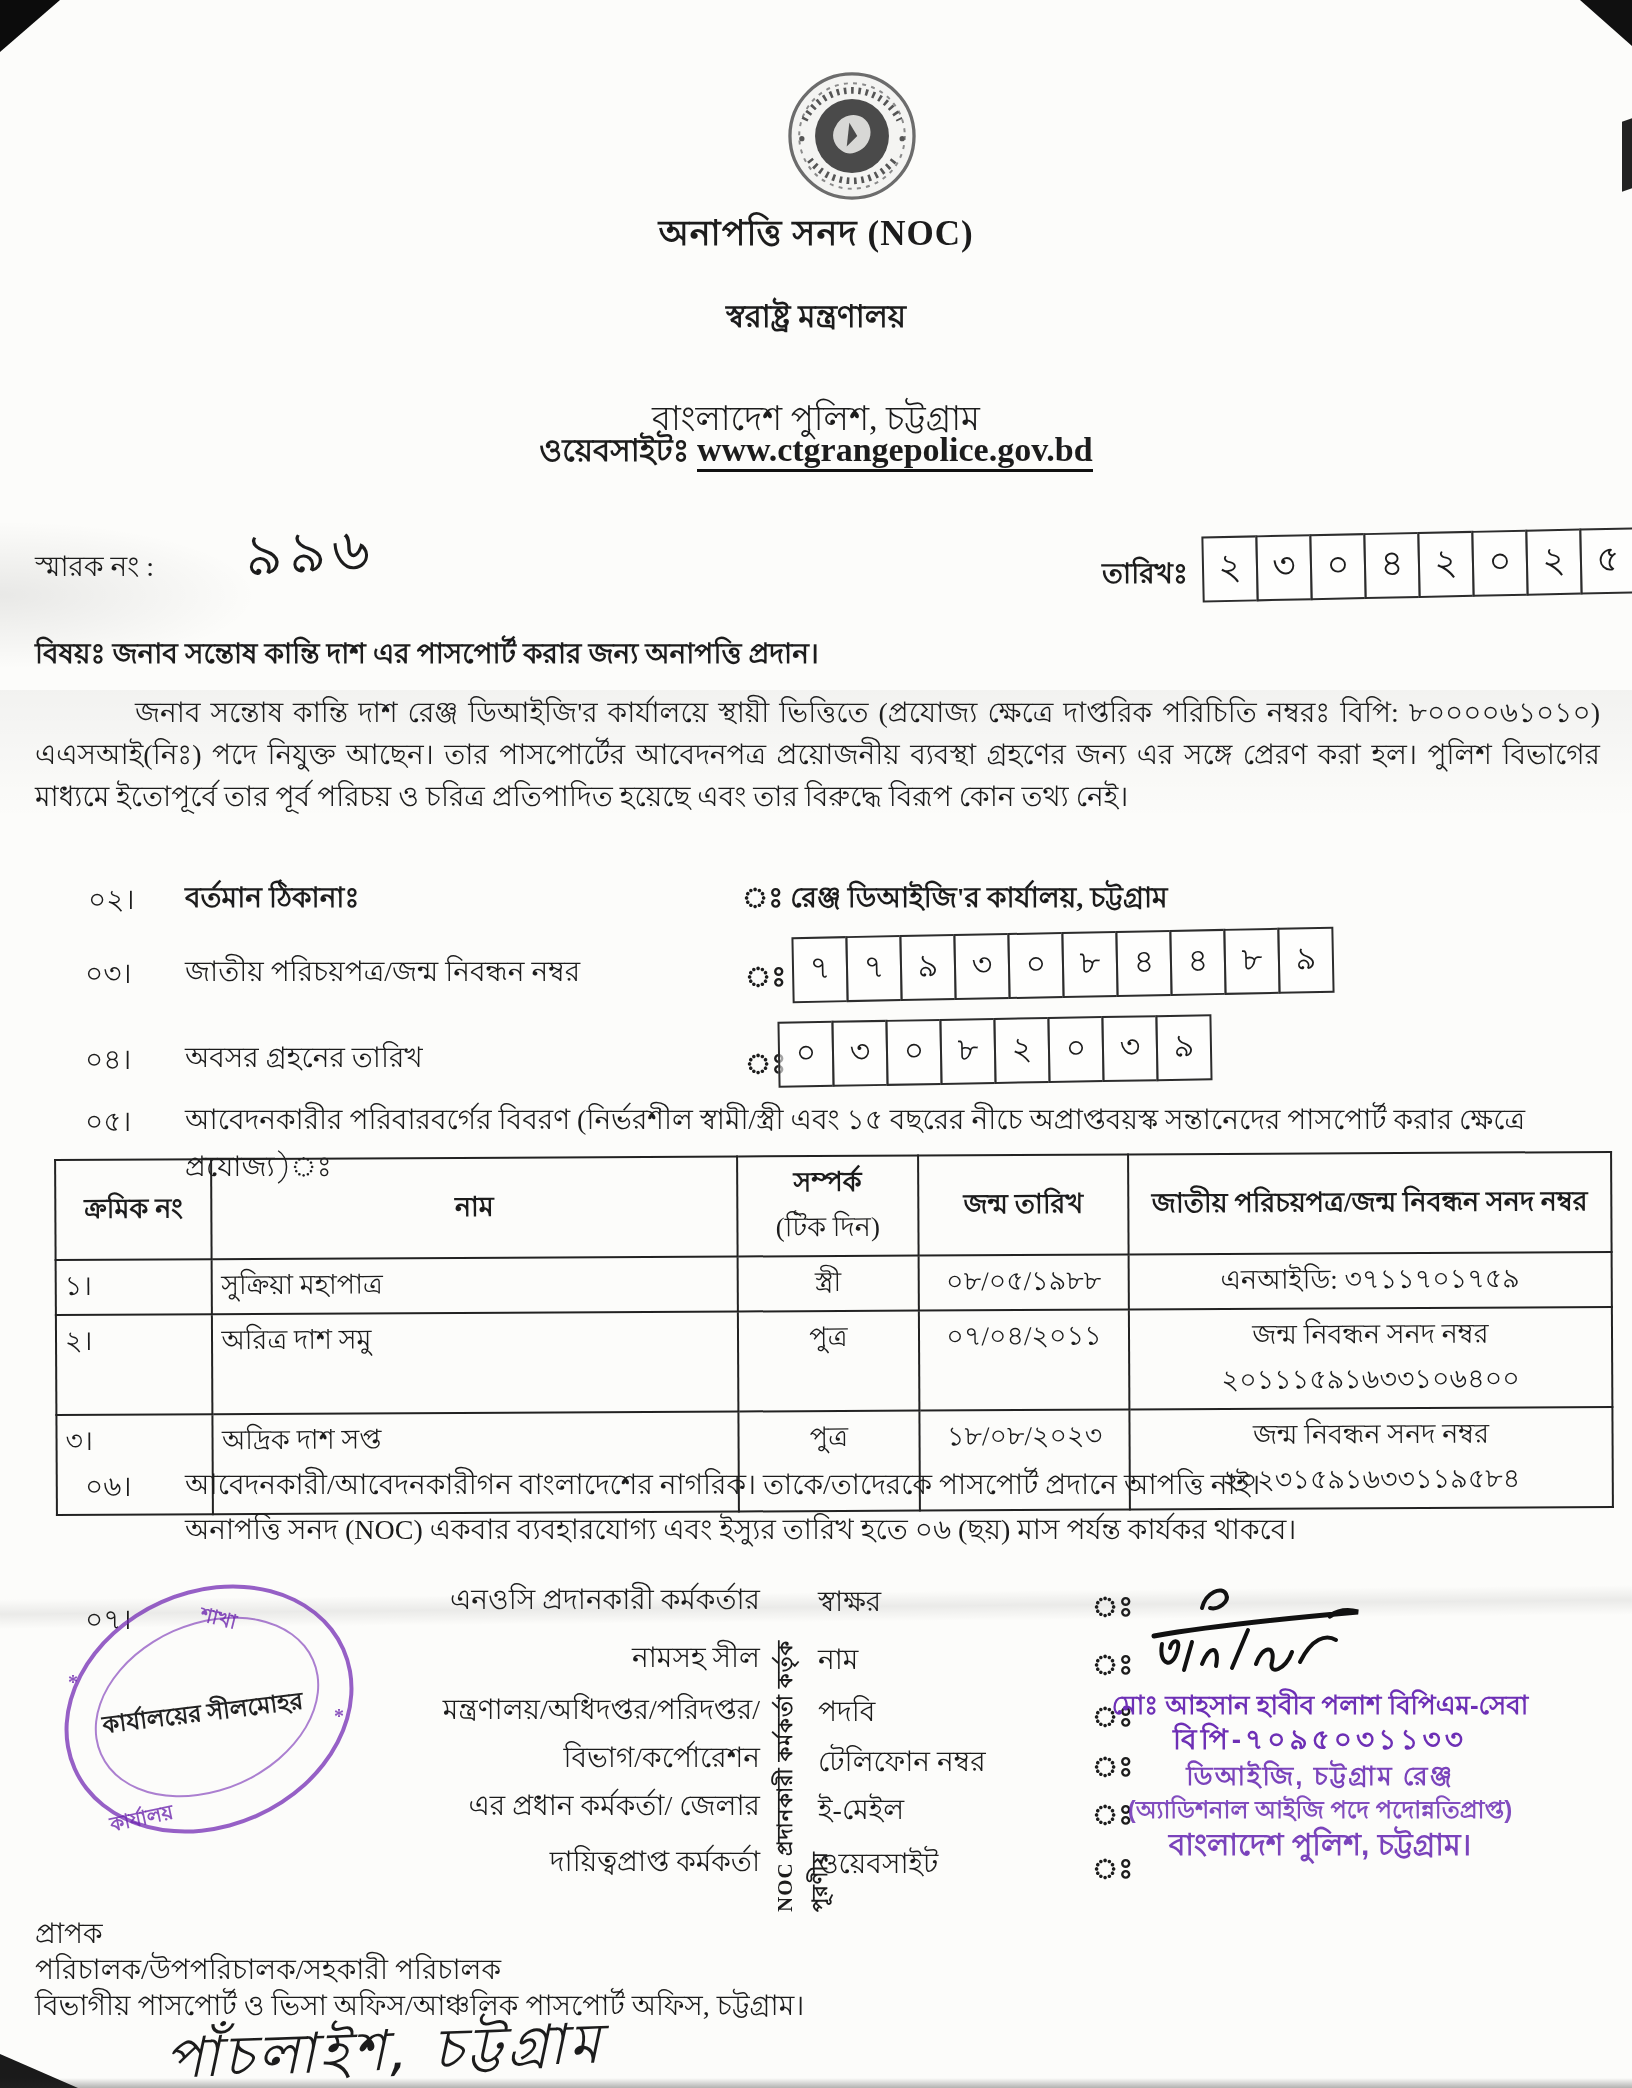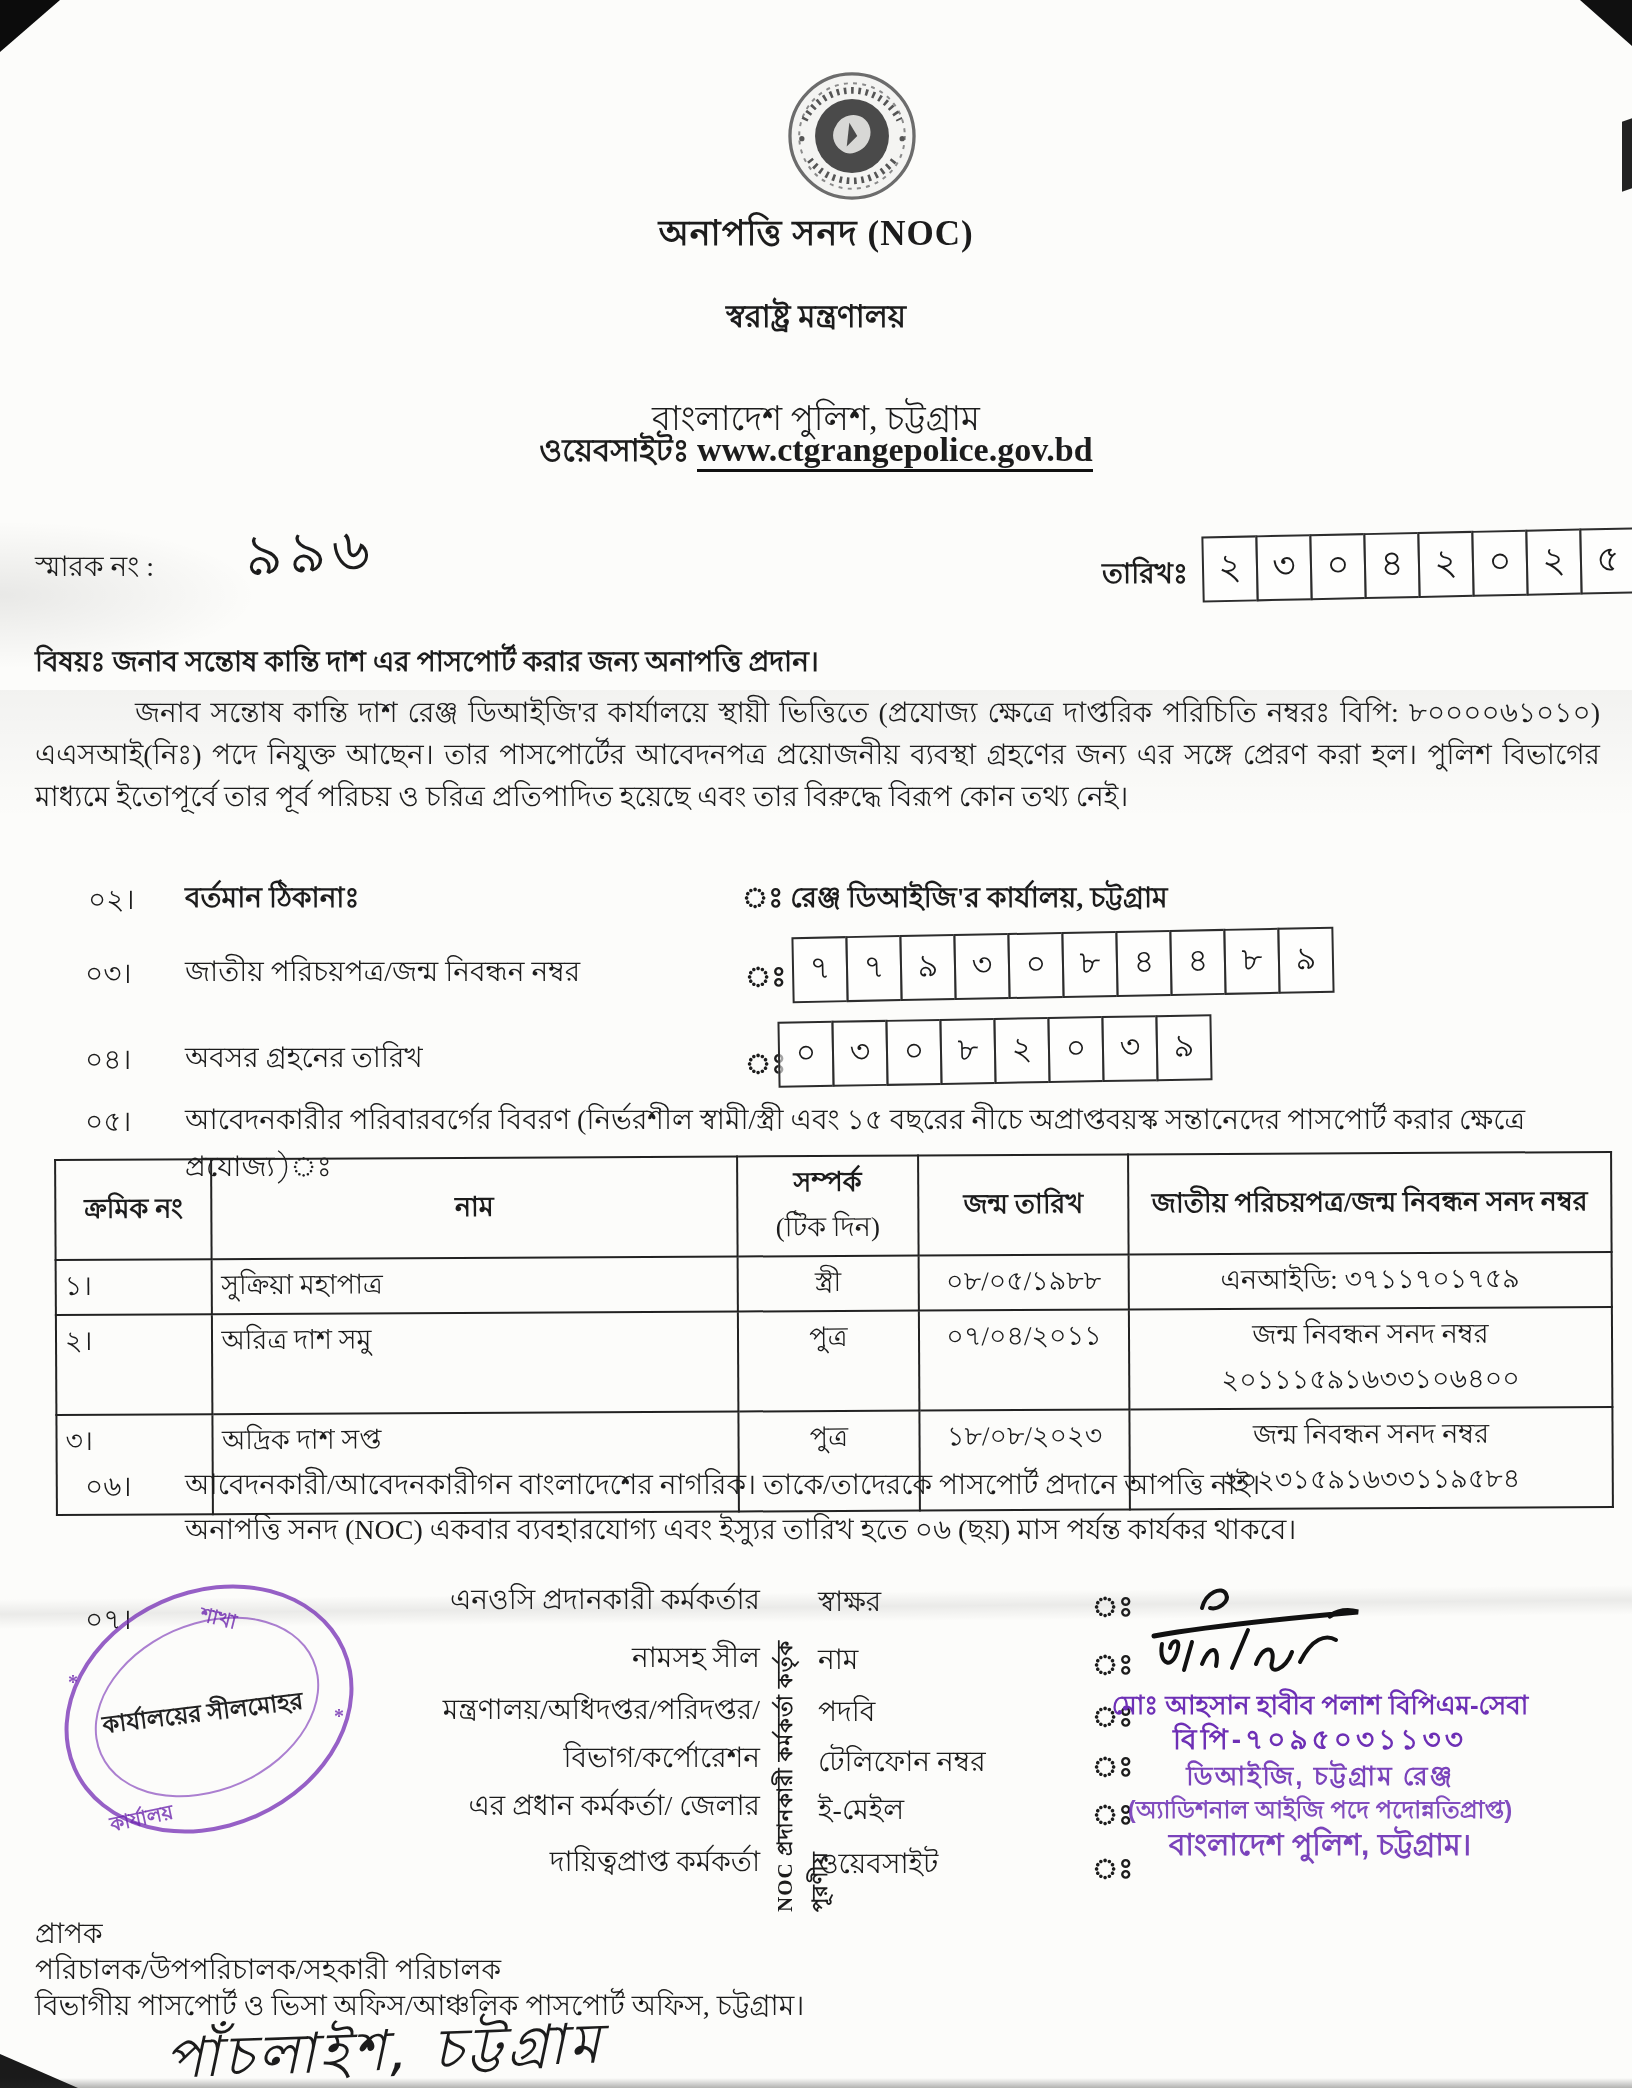--- a/index.html
+++ b/index.html
@@ -43,21 +43,21 @@
   .memo-label{position:absolute;left:35px;top:545px;font-size:28px;}
   .memo-number{position:absolute;left:245px;top:508px;font-size:58px;
     font-family:"DejaVu Sans",sans-serif;transform:rotate(-3deg);letter-spacing:6px;}
   .date-label{position:absolute;left:1102px;top:552px;font-size:28px;font-weight:700;}
   .cellrow{position:absolute;display:flex;}
   .cell{width:52px;height:62px;border:2px solid #2c2c2c;margin-right:-2px;
     display:flex;align-items:center;justify-content:center;font-size:32px;background:rgba(255,255,255,.6);}
   .date-box{left:1202px;top:532px;transform:rotate(-1.2deg);}
   .date-box .cell{font-family:"DejaVu Sans",sans-serif;font-size:36px;}
   
-  .subject{position:absolute;left:35px;top:632px;font-size:28px;font-weight:600;margin-top:8px;}
+  .subject{position:absolute;left:35px;top:632px;font-size:28px;font-weight:600;}
   .body-par{position:absolute;left:35px;top:692px;width:1565px;font-size:28px;
     line-height:1.5;text-align:justify;text-indent:100px;}
   
   .item-no{position:absolute;font-size:28px;}
   .item-label{position:absolute;font-size:28px;}
   .item-value{position:absolute;font-size:28px;font-weight:600;}
   .nid-box{left:792px;top:932px;transform:rotate(-1.1deg);}
   .retire-box{left:778px;top:1018px;transform:rotate(-1deg);}
   .colon{position:absolute;font-size:28px;font-weight:700;}
   

